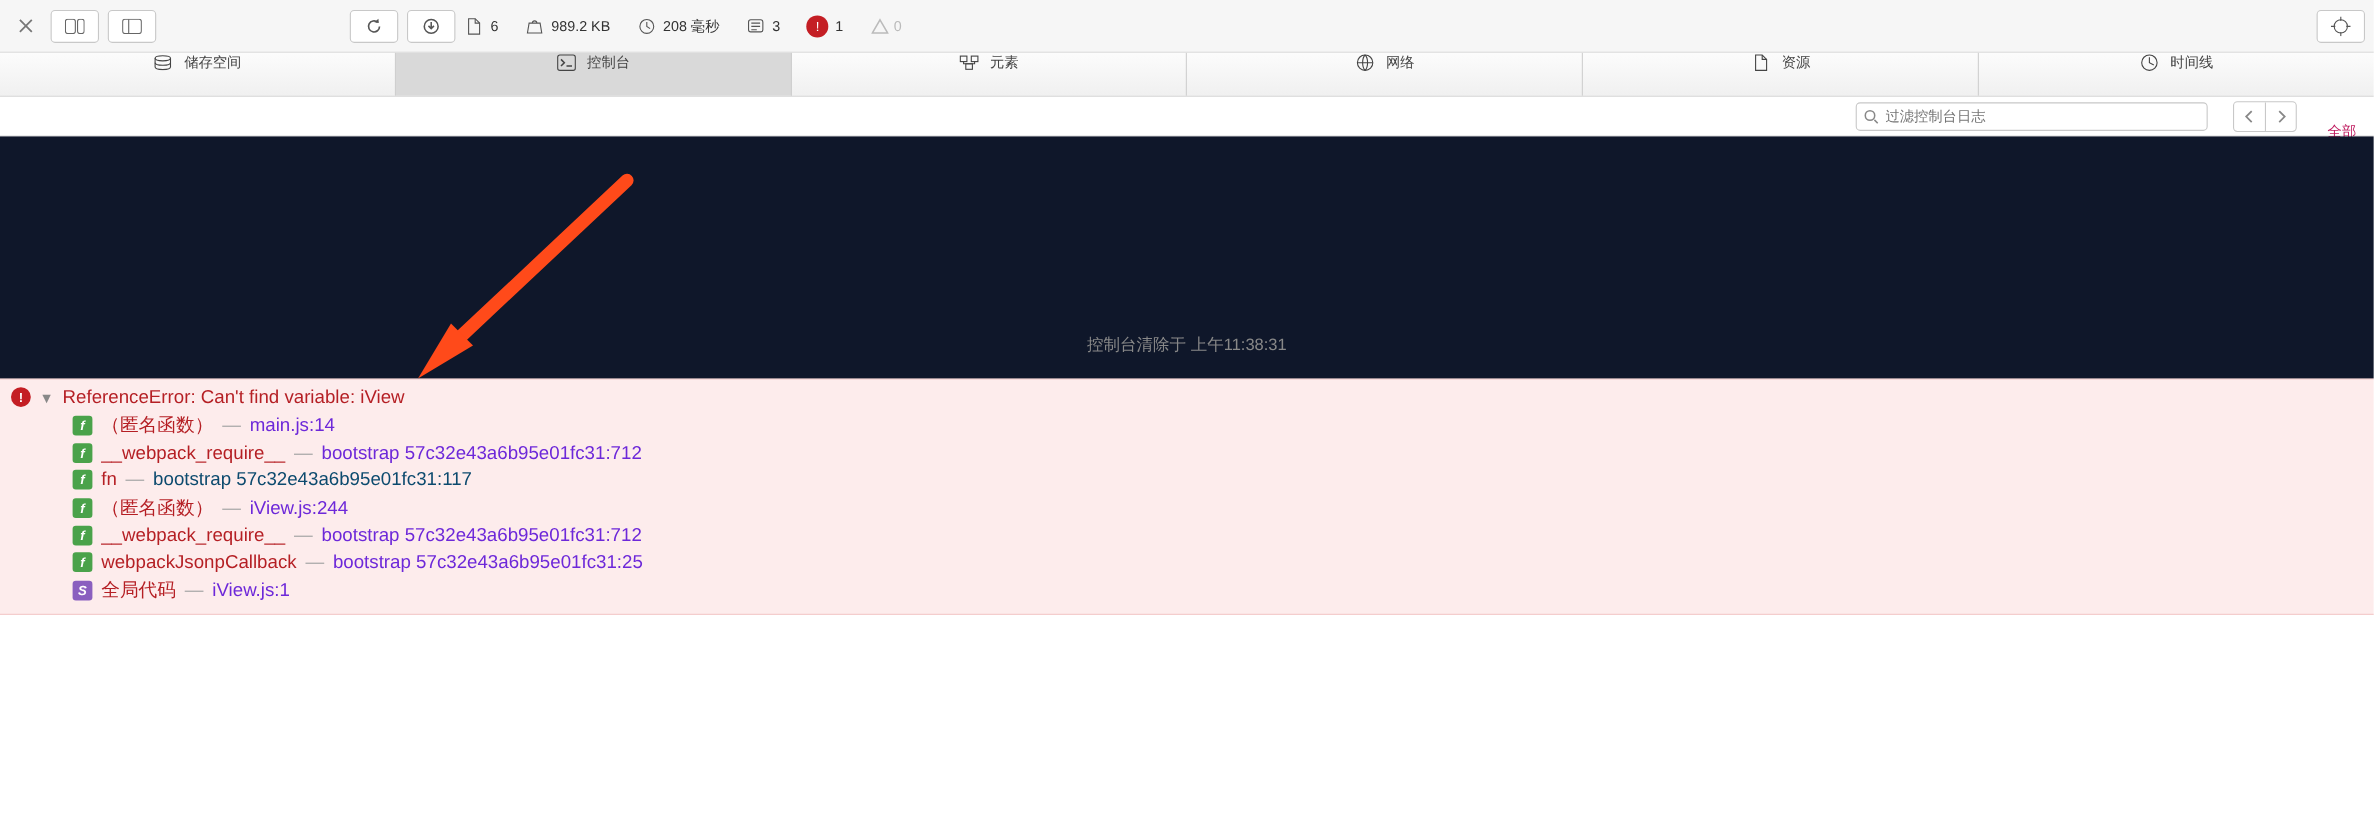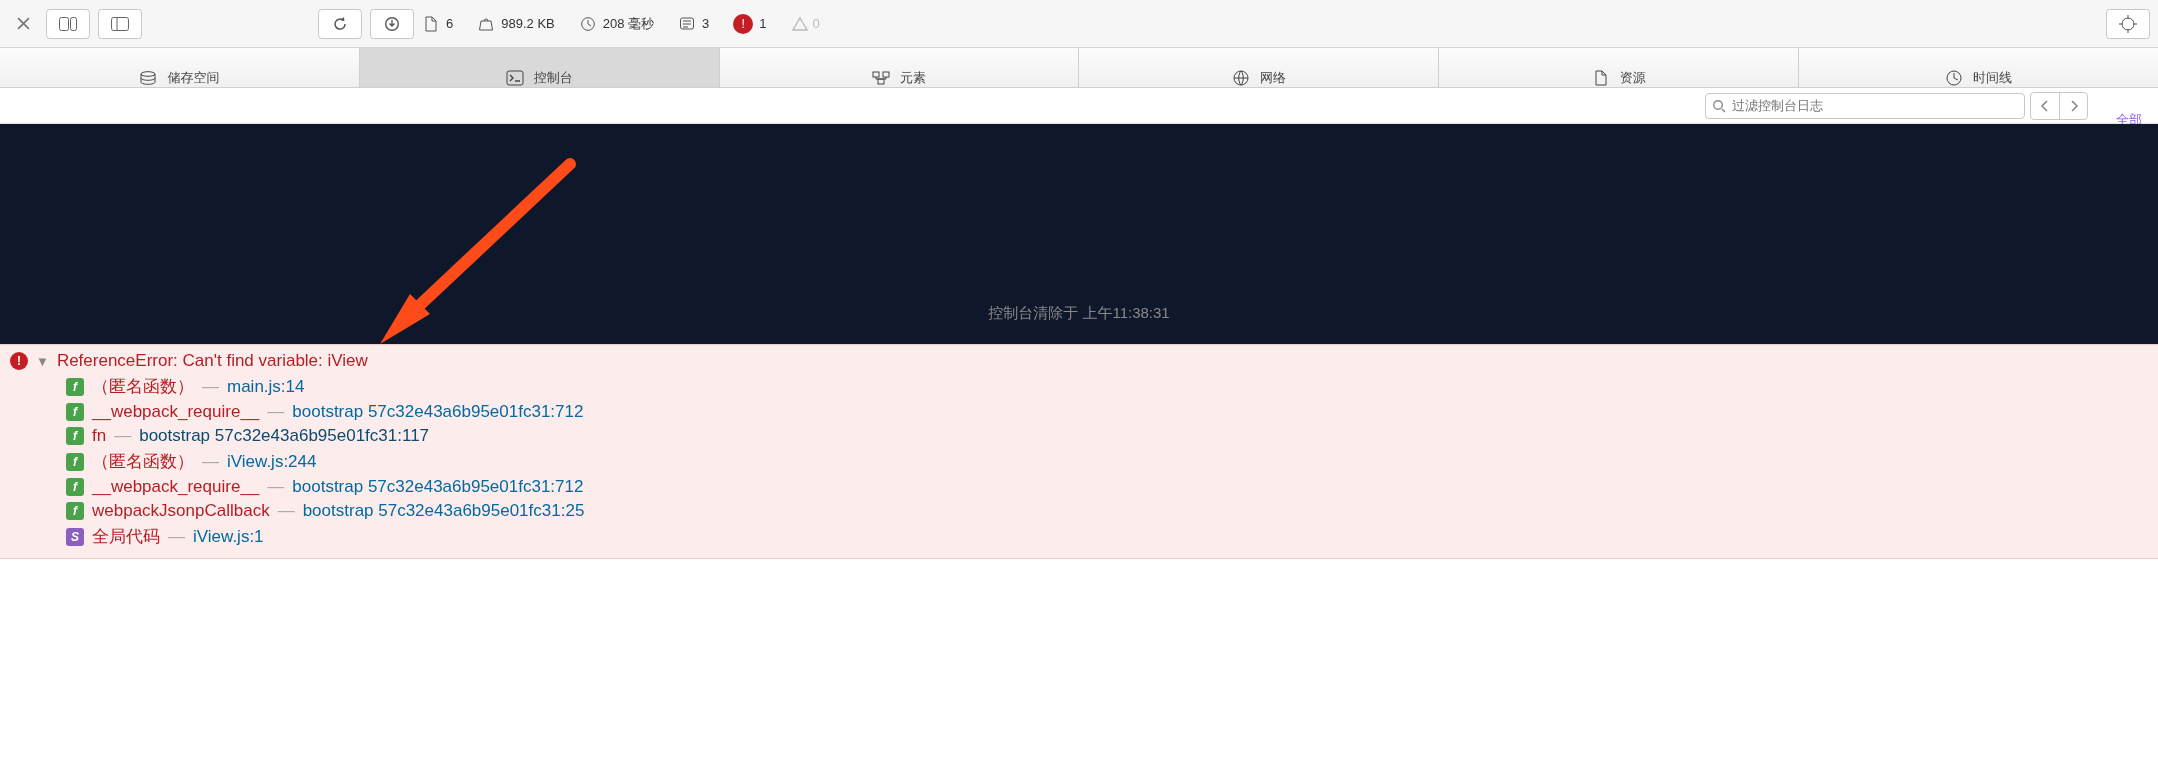--- a/index.html
+++ b/index.html
@@ -12,53 +12,53 @@
     .tb-group { display: flex; align-items: center; gap: 8px; }
     .tb-stats { display: flex; align-items: center; gap: 24px; margin-left: auto; margin-right: auto; color: #333; }
     .stat { display: flex; align-items: center; gap: 6px; }
     .stat .ico { display: inline-flex; align-items: center; justify-content: center; width: 18px; height: 18px; color: #555; }
     .badge-err { display: inline-flex; align-items: center; justify-content: center; width: 20px; height: 20px; border-radius: 50%; background: #c41e24; color: #fff; font-size: 12px; }
     .badge-warn { color: #bbb; display: inline-flex; align-items: center; gap: 4px; }
     .spacer { flex: 1; }
 
     
     .tabs { display: flex; height: 40px; background: linear-gradient(#fcfcfc,#f0f0f0); border-bottom: 1px solid #cfcfcf; }
-    .tab { flex: 1; display: flex; align-items: flex-end; justify-content: center; gap: 10px; border-right: 1px solid #cfcfcf; color: #444; cursor: default; }
+    .tab { flex: 1; display: flex; align-items: flex-start; justify-content: center; gap: 10px; border-right: 1px solid #cfcfcf; color: #444; cursor: default; }
     .tab:last-child { border-right: none; }
     .tab.active { background: #d9d9d9; }
     .tab .ico { display: inline-flex; width: 18px; height: 18px; align-items: center; justify-content: center; color: #444; }
 
     
     .filterbar { display: flex; align-items: center; height: 36px; border-bottom: 1px solid #e3e3e3; background: #fff; }
     .filterbar .sp { flex: 1; }
-    .searchwrap { display: flex; align-items: center; border: 1px solid #c8c8c8; border-radius: 4px; height: 26px; width: 320px; padding: 0 6px; gap: 6px; margin-right: 5px; }
+    .searchwrap { display: flex; align-items: center; border: 1px solid #c8c8c8; border-radius: 4px; height: 26px; width: 320px; padding: 0 6px; gap: 6px; margin-right: 23px; }
     .searchwrap input { border: none; outline: none; font-size: 13px; flex: 1; background: transparent; }
     .prevnext { display: flex; border: 1px solid #c8c8c8; border-radius: 4px; overflow: hidden; margin-right: 12px; }
     .prevnext .pn { width: 28px; height: 26px; display: flex; align-items: center; justify-content: center; color: #777; }
     .prevnext .pn + .pn { border-left: 1px solid #c8c8c8; }
-    .scope { padding: 0 16px; color: #8b5cf6; margin-top: 28px; }
+    .scope { padding: 0 16px; color: #be185d; margin-top: 28px; }
 
     
     .console-body { position: relative; min-height: 220px; background: #0f172a; }
     .cleared { position: absolute; left: 50%; transform: translateX(-50%); top: 180px; color: #888; font-size: 15px; }
     .arrow { position: absolute; }
 
     
     .errblock { background: #fdecec; border-top: 1px solid #f3c9c9; border-bottom: 1px solid #f3c9c9; padding: 6px 10px 10px 10px; }
     .err-header { display: flex; align-items: center; gap: 8px; color: #b51f24; font-size: 17px; }
     .disclose { color: #888; font-size: 13px; }
     .circ-excl { display: inline-flex; width: 18px; height: 18px; border-radius: 50%; background: #c41e24; color: #fff; align-items: center; justify-content: center; font-size: 12px; font-weight: bold; }
     .stack { margin-left: 56px; margin-top: 4px; display: flex; flex-direction: column; gap: 4px; font-size: 17px; }
     .frame { display: flex; align-items: center; gap: 8px; }
     .fn-badge { display: inline-flex; width: 18px; height: 18px; border-radius: 3px; align-items: center; justify-content: center; color: #fff; font-size: 12px; font-style: italic; font-weight: bold; }
     .fn-badge.f { background: #4aa24a; }
     .fn-badge.s { background: #8a5fbf; }
     .fname { color: #b51f24; }
     .sep { color: #aaa; }
-    .loc { color: #0369a1; }
+    .loc { color: #6d28d9; }
     .loc.dark { color: #0c4a6e; }
   </style>
 </head>
 <body>
 
 <div class="toolbar">
   <div class="tb-group">
     <div class="tb-btn plain">
       <svg width="13" height="13" viewBox="0 0 12 12">
           <path d="M1 1 L11 11 M11 1 L1 11" stroke="#777" stroke-width="1.5" fill="none"></path>

